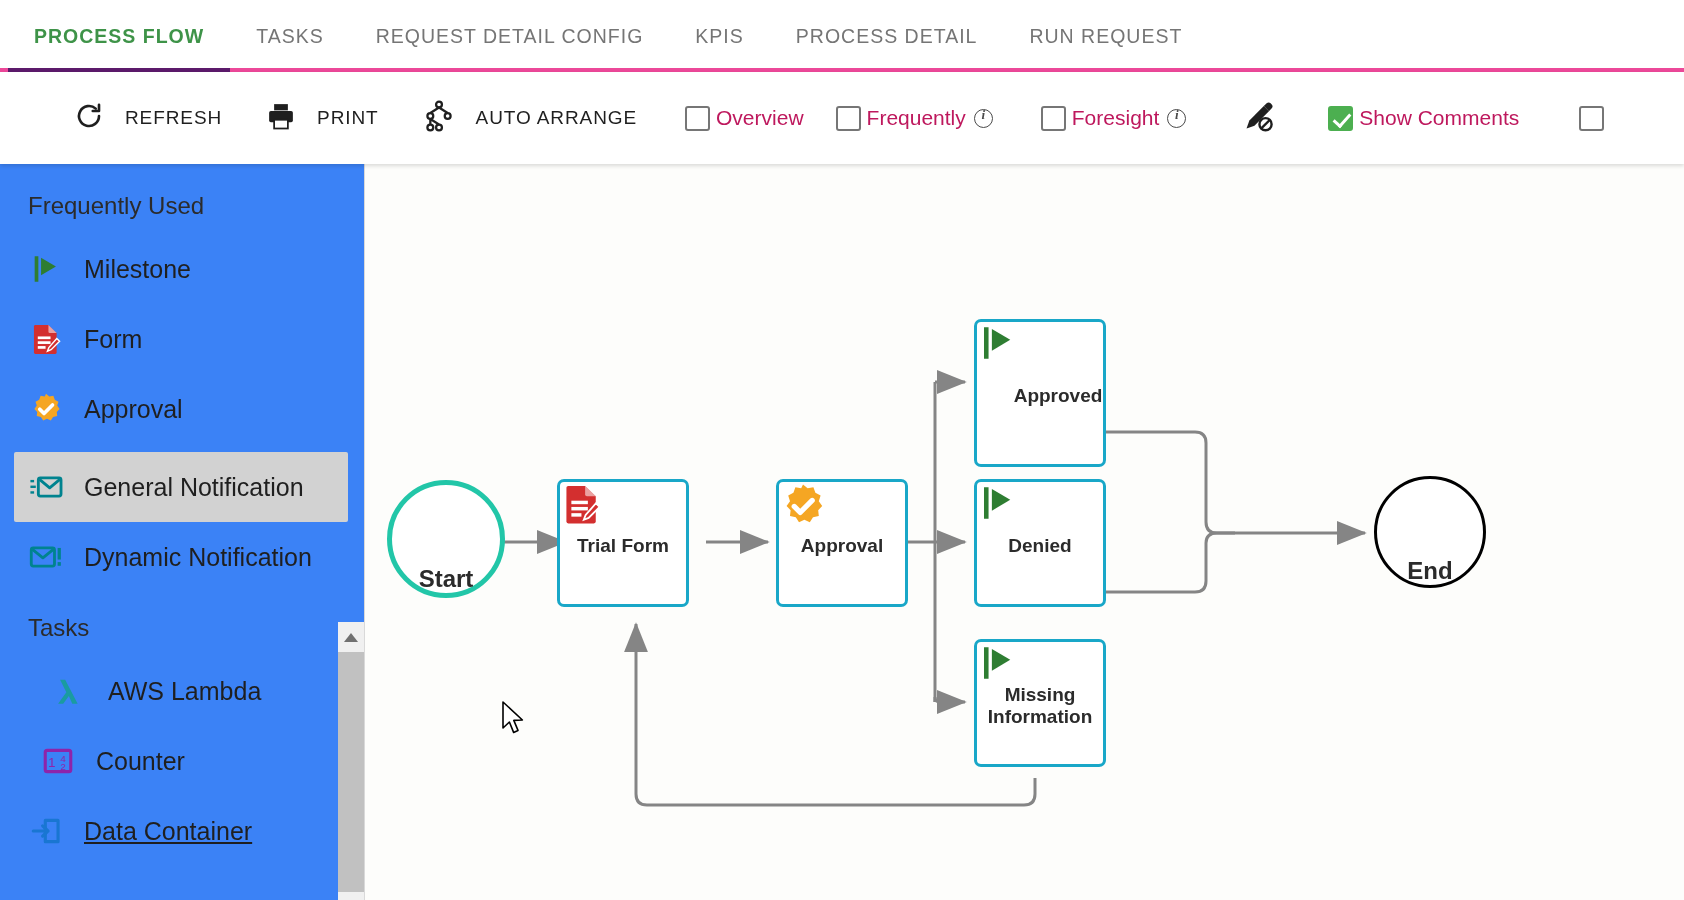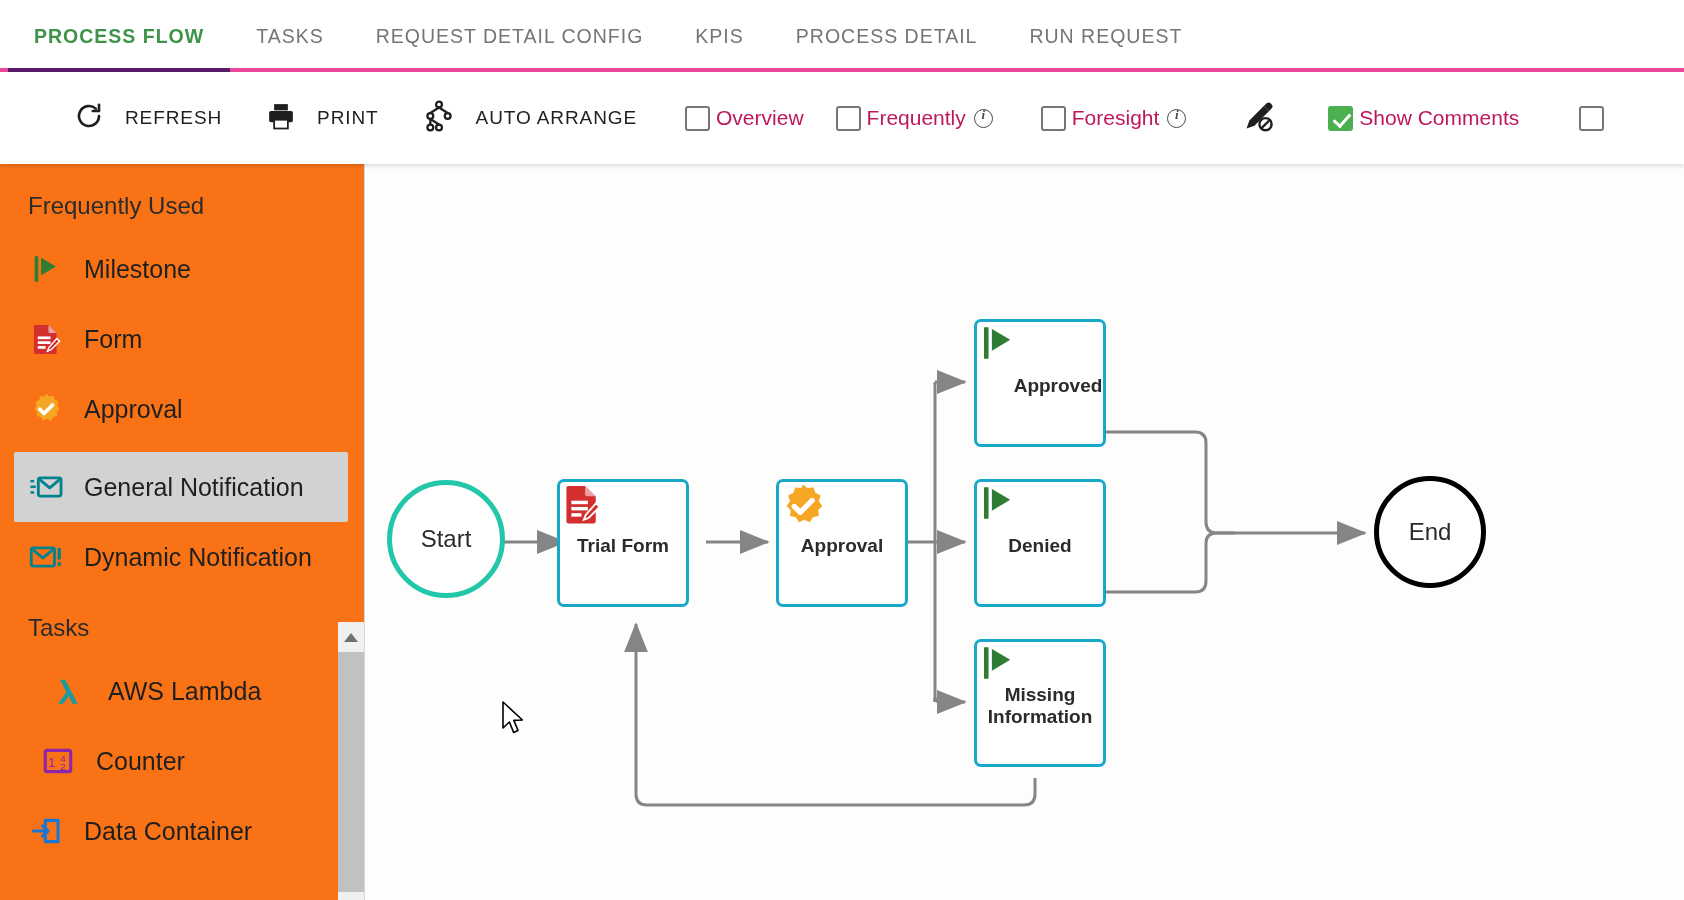--- a/index.html
+++ b/index.html
@@ -132,21 +132,21 @@
     position: relative;
     height: 736px;
     display: flex;
     background: #fff;
   }
 
   
   .sidebar {
     width: 365px;
     flex: none;
-    background: #f97316;
+    background: #3b82f6;
     border-right: 1px solid #d9d9d9;
     position: relative;
     padding-top: 14px;
     overflow: hidden;
   }
   .side-head {
     font-size: 24px;
     color: #2b2b2b;
     padding: 14px 0 14px 28px;
     font-weight: 400;
@@ -221,24 +221,24 @@
     color: #2b2b2b;
     text-align: center;
     line-height: 1.15;
     margin-top: 6px;
   }
   .circ {
     position: absolute;
     border-radius: 50%;
     background: #fff;
     display: flex;
-    align-items: center;
+    align-items: flex-end;
     justify-content: center;
     font-size: 24px;
-    font-weight: 400;
+    font-weight: 700;
     color: #2b2b2b;
   }
   .cursor { position: absolute; pointer-events: none; }
 </style>
 </head>
 <body>
 
 <div class="tabbar">
   <div class="tab active">
       <span>PROCESS FLOW</span>
@@ -416,21 +416,21 @@
         <svg width="34" height="34" viewBox="0 0 24 24">
           <rect x="3.0" y="4.5" width="18" height="15" rx="1.4" fill="none" stroke="#8e24aa" stroke-width="2.2"></rect>
           <text x="7.6" y="16.0" font-family="Liberation Sans, sans-serif" font-size="9.5" fill="#8e24aa" text-anchor="middle">1</text>
           <text x="15.6" y="12.4" font-family="Liberation Sans, sans-serif" font-size="7" fill="#8e24aa" text-anchor="middle">4</text>
           <text x="15.6" y="18.4" font-family="Liberation Sans, sans-serif" font-size="7" fill="#8e24aa" text-anchor="middle">2</text>
         </svg>
       </span>
       <span>Counter</span>
     </div>
 
-    <div class="side-item" style="">
+    <div class="side-item" style="text-decoration:underline;">
       <span class="side-icon">
         <svg width="34" height="34" viewBox="0 0 24 24">
           <path d="M20.5 4.5 h-9 v15 h9 z" fill="none" stroke="#1976d2" stroke-width="2.2" stroke-linejoin="round"></path>
           <path d="M3.0 12 h10.5 M9.6 8.4 L13.4 12 L9.6 15.6" fill="none" stroke="#1976d2" stroke-width="2.2" stroke-linecap="round" stroke-linejoin="round"></path>
         </svg>
       </span>
       <span>Data Container</span>
     </div>
 
     <div class="vscroll">
@@ -494,21 +494,21 @@
     <div class="node" style="left:411px; top:315px; width:132px; height:128px;">
       <span>
         <svg width="48" height="48" viewBox="0 0 24 24">
           <path d="M12 1.2 l2.3 1.9 2.9 -0.5 1.0 2.8 2.6 1.4 -0.9 2.8 1.7 2.4 -2.0 2.1 0.3 2.9 -2.9 0.6 -1.6 2.5 -2.7 -1.2 -2.7 1.2 -1.6 -2.5 -2.9 -0.6 0.3 -2.9 -2.0 -2.1 1.7 -2.4 -0.9 -2.8 2.6 -1.4 1.0 -2.8 2.9 0.5 z" fill="#f5a623"></path>
           <path d="M7.6 12.2 l3.0 3.0 6.0 -6.0" fill="none" stroke="#fff" stroke-width="2.6" stroke-linecap="round" stroke-linejoin="round"></path>
         </svg>
       </span>
       <span class="node-label">Approval</span>
     </div>
 
-    <div class="node" style="left:609px; top:155px; width:132px; height:128px;padding-left:36px;">
+    <div class="node" style="left:609px; top:155px; width:132px; height:148px;padding-left:36px;">
       <span>
         <svg width="42" height="42" viewBox="0 0 24 24">
           <rect x="4" y="3" width="2.6" height="18" fill="#2e7d32"></rect>
           <path d="M8.5 4 L19 10.2 L8.5 16.4 Z" fill="#2e7d32"></path>
         </svg>
       </span>
       <span class="node-label">Approved</span>
     </div>
 
     <div class="node" style="left:609px; top:315px; width:132px; height:128px;">
@@ -525,21 +525,21 @@
       <span>
         <svg width="42" height="42" viewBox="0 0 24 24">
           <rect x="4" y="3" width="2.6" height="18" fill="#2e7d32"></rect>
           <path d="M8.5 4 L19 10.2 L8.5 16.4 Z" fill="#2e7d32"></path>
         </svg>
       </span>
       <span class="node-label">Missing</span>
       <span class="node-label" style="margin-top:0;">Information</span>
     </div>
 
-    <div class="circ" style="left:1009px; top:312px; width:112px; height:112px; border:5px solid #000000;">
+    <div class="circ" style="left:1009px; top:312px; width:112px; height:112px; border:3px solid #000000;">
       <span>End</span>
     </div>
 
     <div class="cursor" style="left:136px; top:536px;">
       <svg width="26" height="38" viewBox="0 0 26 38">
         <path d="M2,2 L2,28 L8.4,22 L12.6,32.4 L17.0,30.4 L12.8,20.4 L21.4,20.0 Z" fill="#ffffff" stroke="#000000" stroke-width="1.6" stroke-linejoin="round"></path>
       </svg>
     </div>
 
   </div>

